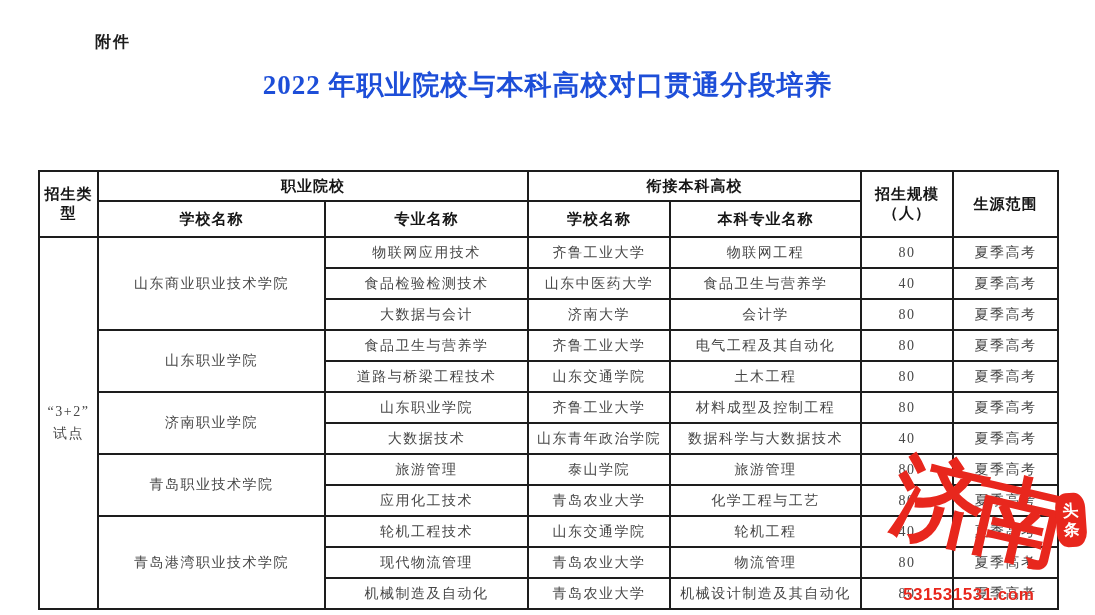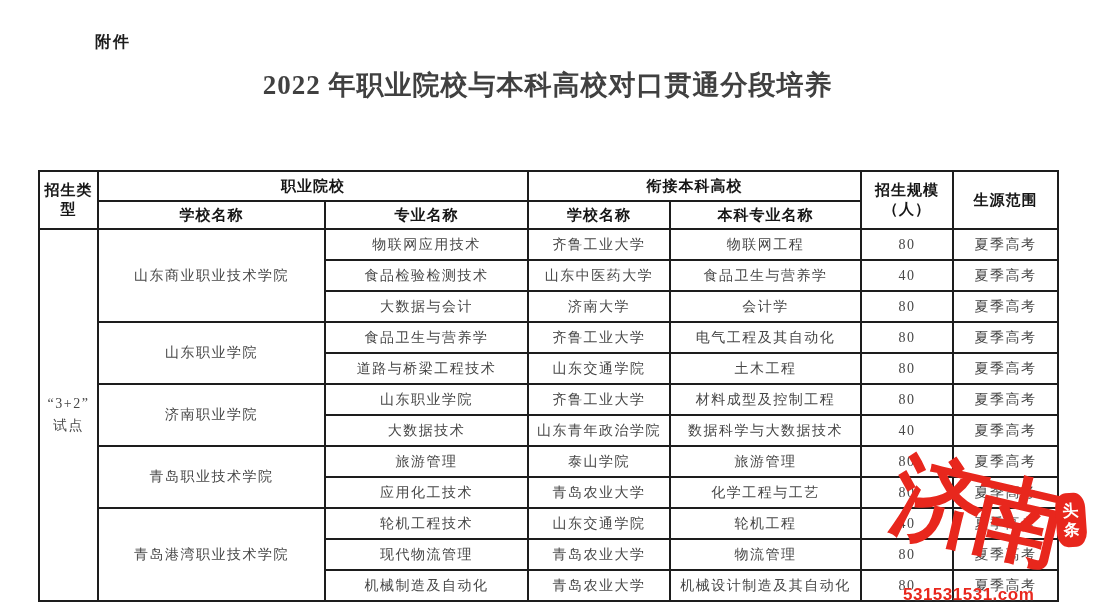--- a/index.html
+++ b/index.html
@@ -15,21 +15,21 @@
 
   .attachment {
     position: absolute; left: 95px; top: 32px;
     font-size: 16px; font-weight: 700; color: #1c1c1c;
     font-family: "Liberation Sans", "DejaVu Sans", sans-serif;
     letter-spacing: 2px;
   }
 
   .doc-title {
     position: absolute; left: 0; top: 66px; width: 1095px;
-    text-align: center; color: #404040; font-weight: 700;
+    text-align: center; color: #1d4ed8; font-weight: 700;
   }
   .doc-title .t1 { font-size: 27px; line-height: 38px; letter-spacing: 1px; }
   .doc-title .t2 { font-size: 27px; line-height: 40px; letter-spacing: 4px; }
 
   table.main-table {
     position: absolute; left: 38px; top: 170px;
     width: 1019px; table-layout: fixed;
     border-collapse: collapse;
     padding-left: 20px;
   }
@@ -39,21 +39,21 @@
     padding: 0 2px; overflow: hidden;
   }
   .main-table th {
     font-size: 15px; font-weight: 700; color: #161616;
     letter-spacing: 1px;
   }
   .main-table td {
     font-size: 14px; color: #474747; letter-spacing: 1.5px;
   }
   .main-table thead tr.h1 { height: 30px; }
-  .main-table thead tr.h2 { height: 28px; }
+  .main-table thead tr.h2 { height: 36px; }
   .main-table tbody tr { height: 31px; }
   .c-type { font-size: 14px; color: #474747; line-height: 22px; letter-spacing: 0.5px; }
 
   
   .wm-main {
     position: absolute; left: 893px; top: 462px; z-index: 5;
     font-size: 92px; font-weight: 700; line-height: 1.05;
     color: var(--wm-red);
     transform: rotate(13deg);
     letter-spacing: -10px;

